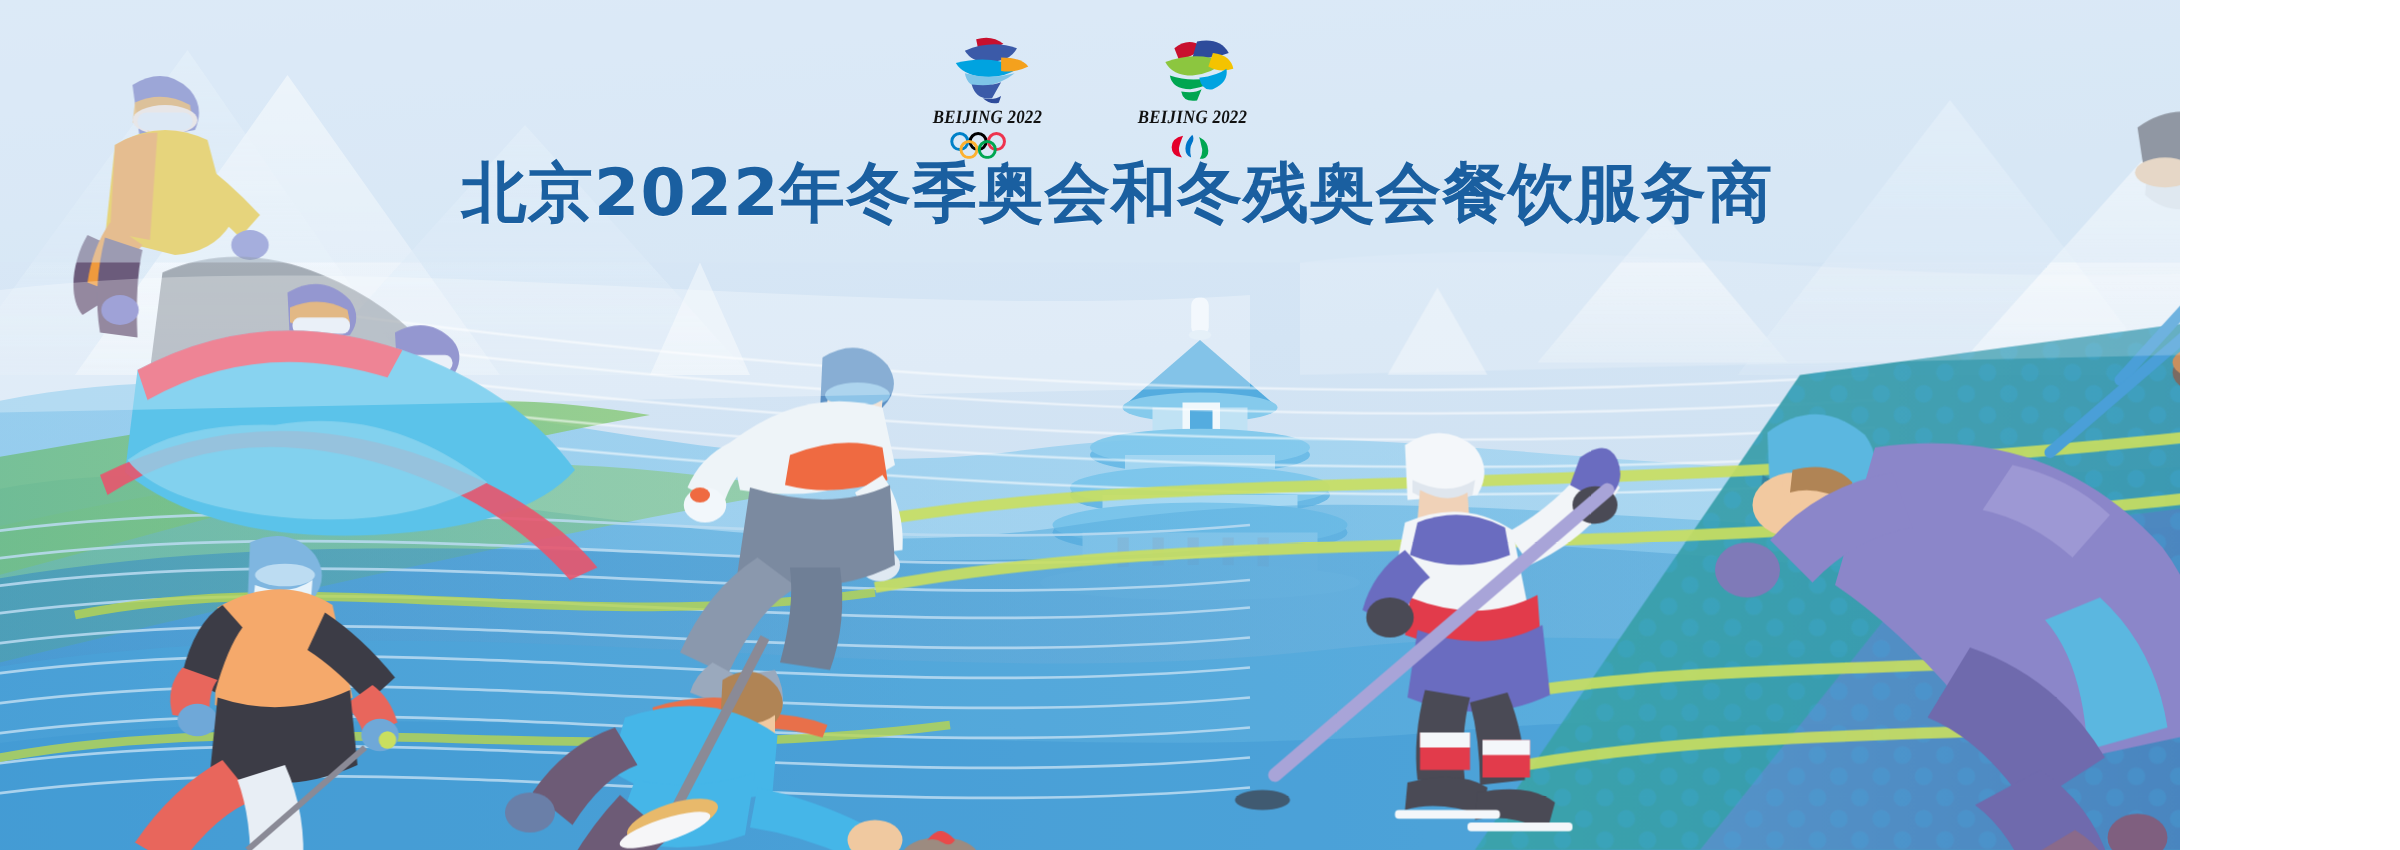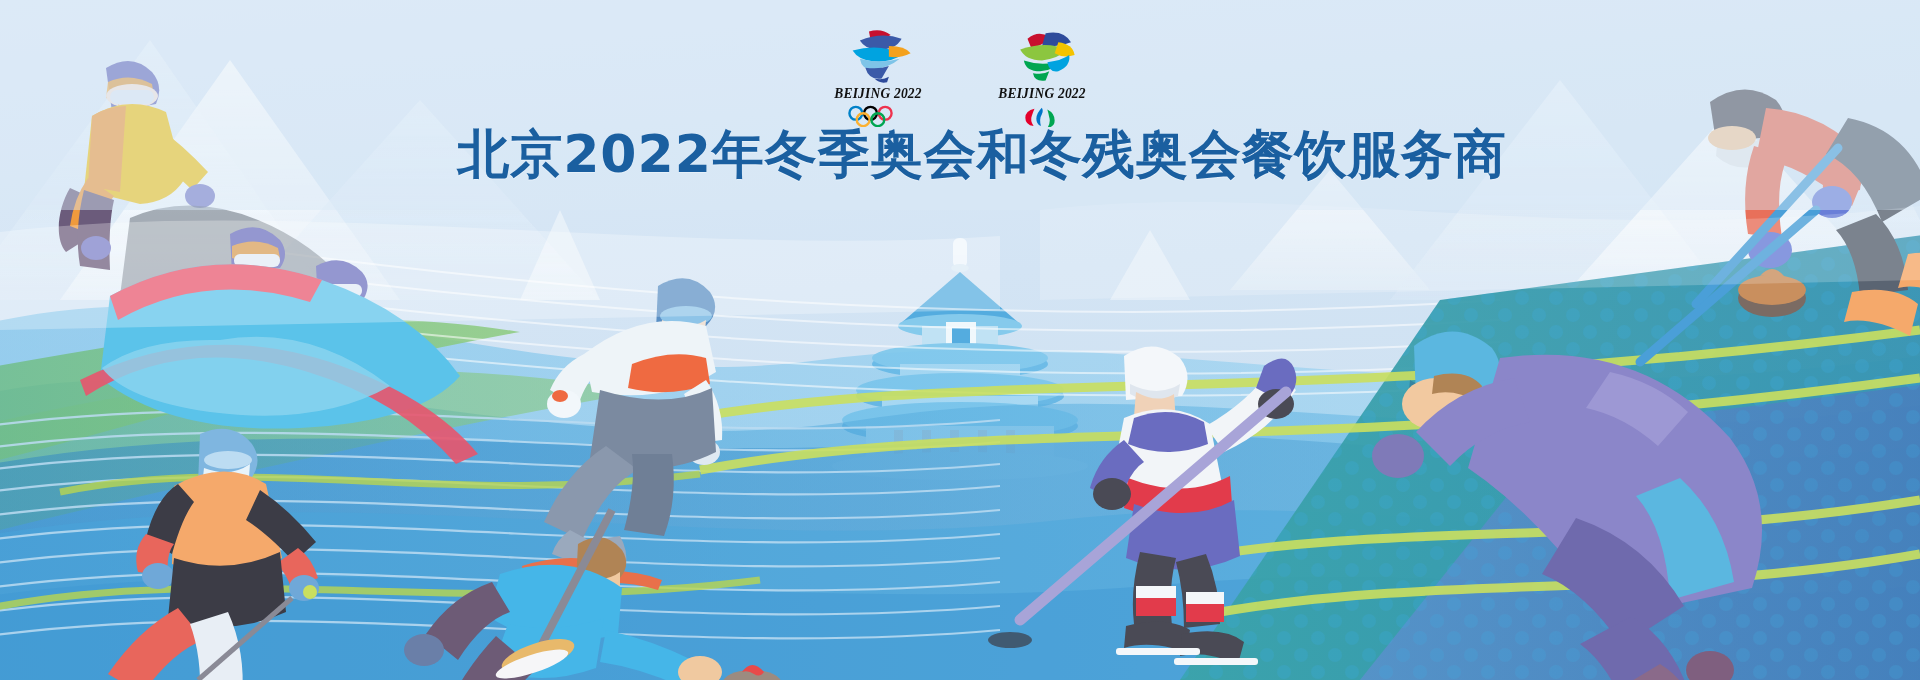--- a/index.html
+++ b/index.html
@@ -1,20 +1,20 @@
 <!DOCTYPE html>
 <html lang="zh"><head>
 <meta charset="utf-8">
 <title>Beijing 2022 Banner</title>
 <style>
   html,body{margin:0;padding:0;background:#fff;}
   *{box-sizing:border-box;}
   #banner{
     position:relative;
-    width:1920px;height:680px;
+    width:1744px;height:680px;
     overflow:hidden;
     font-family:"Liberation Sans","DejaVu Sans",sans-serif;
     background:linear-gradient(170deg,#dbe8f6 0%,#d2e3f3 35%,#cfe0f1 60%,#cfe3f3 100%);
   }
   .layer{position:absolute;inset:0;width:1920px;height:680px;}
   .layer svg{display:block;width:1920px;height:680px;}
 
   
   #logo-row{
     position:absolute;left:0;right:0;top:26px;

